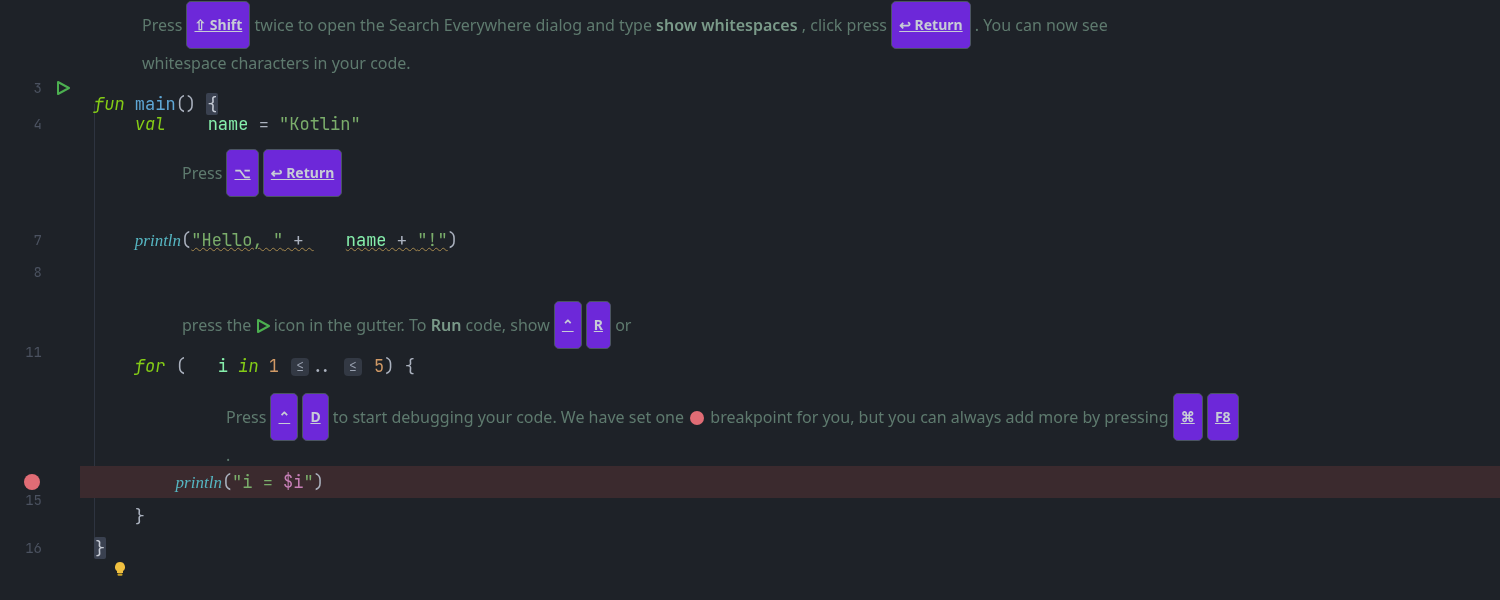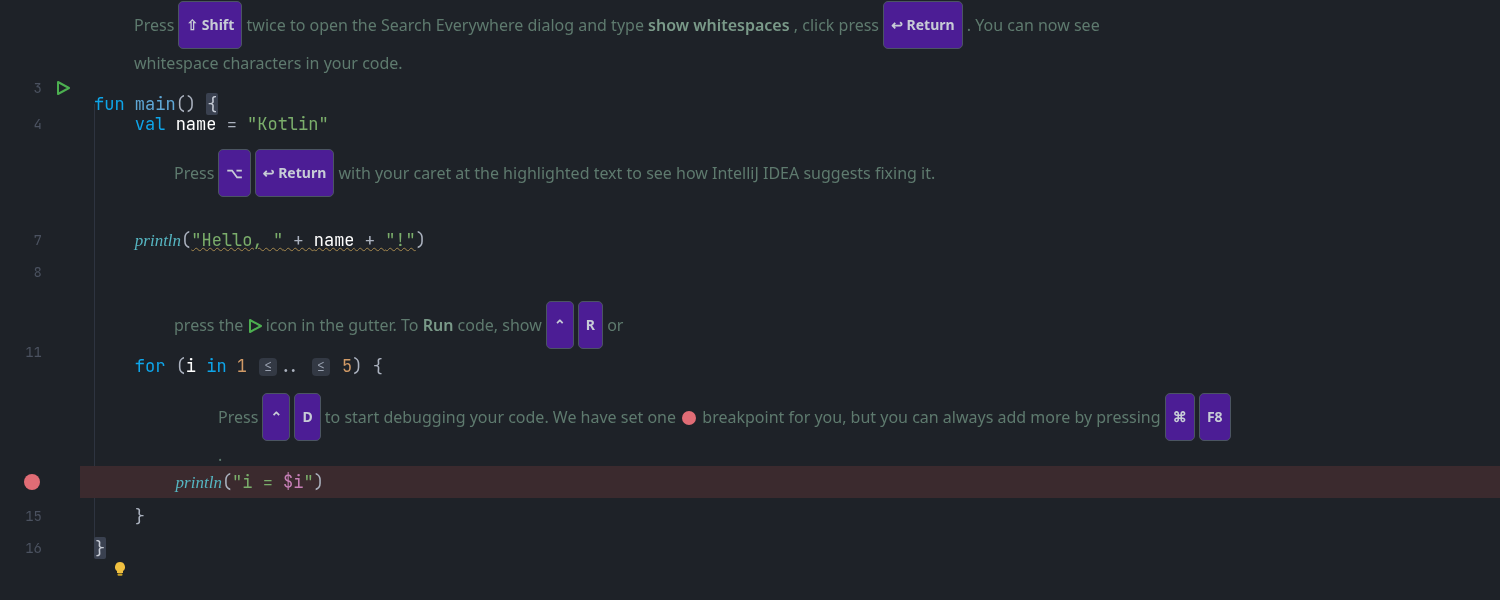--- a/index.html
+++ b/index.html
@@ -61,27 +61,27 @@
   .code-line {
     white-space: pre;
     font-family: "JetBrains Mono", "Fira Code", Menlo, Consolas, monospace;
     font-size: 17px;
     line-height: 32px;
     padding-left: 14px;
     color: #abb2bf;
   }
 
   
-  .kw   { color: #0ea5e9; }     
+  .kw   { color: #84cc16; font-style: italic; }     
   .fn   { color: #5fa7d6; }     
   .punc { color: #abb2bf; }
   .str  { color: #7bae6b; }     
   .mth  { color: #56b6c2; font-style: italic; font-family: Liberation Serif, serif; }  
   .num  { color: #d19a66; }
-  .name { color: #ffffff; }
+  .name { color: #86efac; margin-left: 32px; }
   .op   { color: #abb2bf; }
   .tvar { color: #c67fb6; }     
   .brace-hi {
     background: #3a4150;
     color: #c7ccd6;
     padding: 0 1px;
     border-radius: 2px;
   }
   .wavy {
     text-decoration-line: underline;
@@ -102,21 +102,21 @@
     color: #9aa2b1;
     font-size: 13px;
     font-family: inherit;
     position: relative;
     top: -1px;
   }
 
   
   .hint {
     position: absolute;
-    left: 8px; right: 0;
+    left: 16px; right: 0;
     padding-left: 14px;
     color: #5e7a6e;
     font-size: 16px;
     line-height: 26px;
   }
   .hint-bar {
     display: inline-block;
     vertical-align: top;
     width: 4px;
     background: #3d5b4b;
@@ -129,30 +129,31 @@
     display: flex;
     align-items: stretch;
   }
   .hint-body { padding-top: 2px; padding-bottom: 2px; max-width: 1020px; }
   .hint strong { color: #7a9a89; font-weight: 600; }
   .kbd {
     display: inline-flex;
     align-items: center;
     gap: 4px;
     border: 1px solid #4b5562;
-    background: #4c1d95;
+    background: #6d28d9;
     color: #c7ccd6;
     border-radius: 5px;
     padding: 14px 7px;
     font-size: 14px;
     font-weight: 600;
     font-family: "SF Pro Text", system-ui, sans-serif;
     line-height: 18px;
     position: relative;
     top: -1px;
+    text-decoration: underline;
   }
   .kbd .glyph { font-weight: 700; }
   .inline-run svg { position: relative; top: 2px; }
   .inline-bp {
     display: inline-block;
     width: 14px; height: 14px;
     border-radius: 50%;
     background: #e06c75;
     position: relative;
     top: 2px;
@@ -193,21 +194,21 @@
       </div>
     <div class="gutter-cell" style="top:256px">
         <span>8</span>
       </div>
     <div class="gutter-cell" style="top:336px">
         <span>11</span>
       </div>
     <div class="gutter-cell" style="top:466px">
       <span class="gutter-bp"></span>
     </div>
-    <div class="gutter-cell" style="top:500px">
+    <div class="gutter-cell" style="top:484px">
         <span>15</span>
       </div>
     <div class="gutter-cell" style="top:532px">
         <span>16</span>
       </div>
   </div>
 
   <div class="code-area">
 
     <div class="indent-guide" style="left:14px; top:104px; height:440px;"></div>
@@ -244,21 +245,20 @@
       <div class="hint-inner">
         <span class="hint-bar"></span>
         <div class="hint-body">
           <span>Press </span>
           <span class="kbd">
               <span class="glyph">⌥</span>
             </span>
           <span class="kbd">
               <span class="glyph">↩ Return</span>
             </span>
-          <span> with your caret at the highlighted text to see how IntelliJ IDEA suggests fixing it.</span>
         </div>
       </div>
     </div>
 
     <div class="row" style="top:224px">
       <div class="code-line">    <span class="mth">println</span><span class="punc">(</span><span class="str wavy">"Hello, "</span><span class="op wavy"> + </span><span class="name wavy">name</span><span class="op wavy"> + </span><span class="str wavy">"!"</span><span class="punc">)</span></div>
     </div>
 
     <div class="row" style="top:256px">
       <div class="code-line"> </div>

